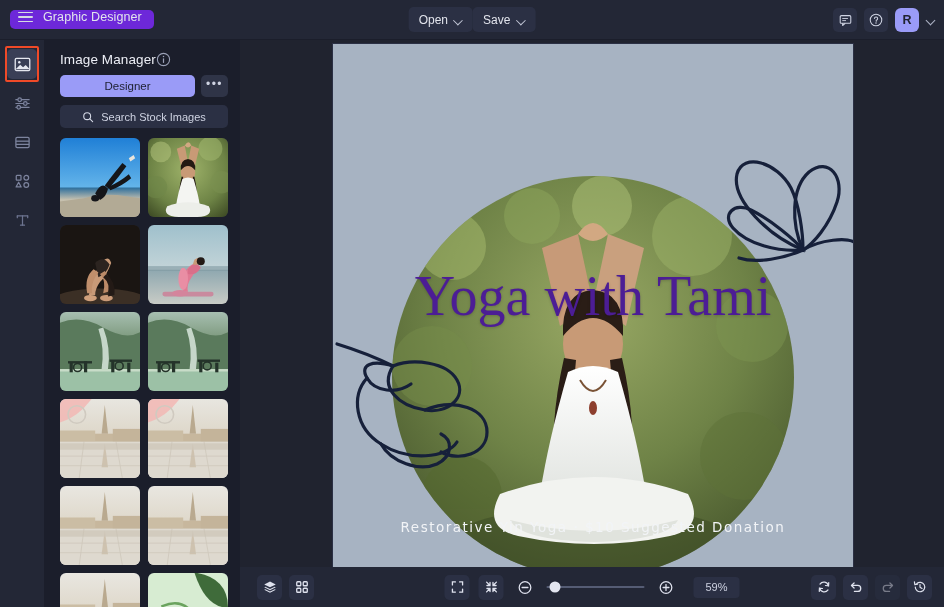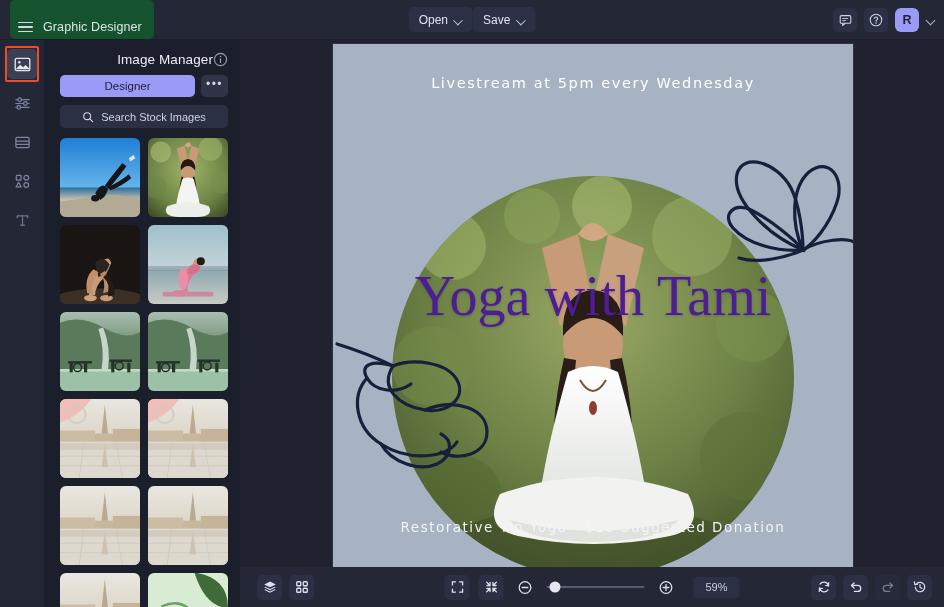--- a/index.html
+++ b/index.html
@@ -13,22 +13,22 @@
 
   
   .topbar {
     position: absolute; left: 0; top: 0; width: 944px; height: 40px;
     background: #232736;
     display: flex; align-items: center;
     border-bottom: 1px solid #1b1e2b;
   }
   .app-chip {
     display: flex; align-items: center; gap: 10px;
-    margin-left: 10px; padding: 20px 12px 5px 8px;
-    border-radius: 5px; background: #14532d;
+    margin-left: 10px; padding: 0 12px 5px 8px;
+    border-radius: 5px; background: #6d28d9;
     cursor: pointer;
   }
   .burger { width: 15px; height: 11px; position: relative; flex: 0 0 auto; }
   .burger i { position: absolute; left: 0; width: 15px; height: 1.6px; background: #d6d9e3; border-radius: 1px; }
   .burger i:nth-child(1){ top: 0; }
   .burger i:nth-child(2){ top: 4.7px; }
   .burger i:nth-child(3){ top: 9.4px; }
   .app-chip-label { font-size: 12.5px; color: #e2e4ec; letter-spacing: .1px; white-space: nowrap; }
 
   .topbar-center {
@@ -93,21 +93,21 @@
     pointer-events: none;
   }
 
   
   .panel {
     position: absolute; left: 44px; top: 40px; width: 196px; height: 567px;
     background: #1b1e2b;
     overflow: hidden;
   }
   .panel-head {
-    display: flex; align-items: center; justify-content: flex-end;
+    display: flex; align-items: center; justify-content: flex-start;
     padding: 12px 12px 8px 16px;
   }
   .panel-title { font-size: 13.5px; color: #eceef5; letter-spacing: .1px; }
   .panel-actions { padding: 0 12px 0 16px; display: flex; gap: 6px; }
   .btn-primary {
     flex: 1; height: 22px; border: none; border-radius: 5px;
     background: #9a9bf7; color: #1d2030;
     font-size: 11.5px; font-family: inherit; cursor: pointer;
   }
   .btn-more {
@@ -655,21 +655,20 @@
           <path d="M176 196 q25 -12 50 0 q20 70 28 122 q-78 26 -106 0 q8 -52 28 -122 Z" fill="url(#dressg)"></path>
 
           <path d="M108 318 q94 -34 188 0 q18 34 -18 42 q-76 16 -152 0 q-36 -8 -18 -42 Z" fill="#f2f3f0"></path>
           <path d="M118 344 q84 22 168 0 q-10 20 -84 22 q-74 -2 -84 -22 Z" fill="#e0e3dd"></path>
 
           <path d="M188 204 q13 22 26 0" fill="none" stroke="#7a5336" stroke-width="2"></path>
           <ellipse cx="201" cy="232" rx="4" ry="7" fill="#8d3f2e"></ellipse>
         </svg>
       </div>
 
-      <div class="ab-top">Livestream at 5pm every Wednesday</div>
       <div class="ab-headline">Yoga with Tami</div>
       <div class="ab-bottom">Restorative Yin Yoga · $10 Suggested Donation</div>
 
       <svg class="deco" style="right:-6px; top:96px;" width="160" height="140" viewBox="0 0 160 140">
         <g fill="none" stroke="#16203a" stroke-width="3.2" stroke-linecap="round">
           <path d="M104 110 C 70 96, 32 60, 38 34 C 44 12, 78 22, 92 48 C 100 64, 104 92, 104 110 Z"></path>
           <path d="M104 110 C 92 84, 92 48, 110 32 C 130 16, 146 38, 138 62 C 130 86, 114 104, 104 110 Z"></path>
           <path d="M104 110 C 120 100, 150 96, 158 104"></path>
           <path d="M104 110 C 86 118, 58 124, 40 118"></path>
           <path d="M104 110 C 78 112, 48 104, 34 88 C 22 74, 36 62, 52 70 C 72 80, 96 100, 104 110 Z"></path>

